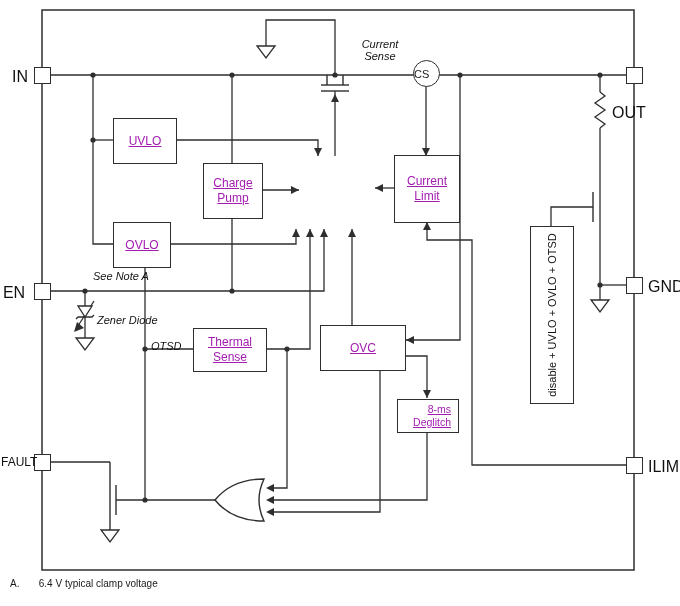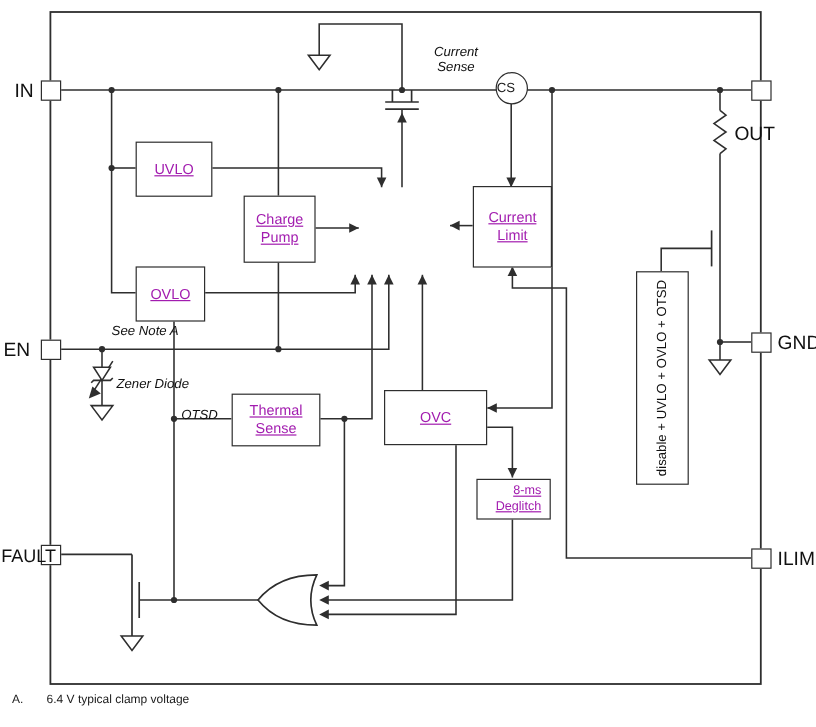--- a/index.html
+++ b/index.html
@@ -134,21 +134,21 @@
 
   <div class="pin" style="left:34px;top:67px;"></div>
   <div class="pin" style="left:34px;top:283px;"></div>
   <div class="pin" style="left:34px;top:454px;"></div>
   <div class="pin" style="left:626px;top:67px;"></div>
   <div class="pin" style="left:626px;top:277px;"></div>
   <div class="pin" style="left:626px;top:457px;"></div>
 
   <div class="lbl" style="left:0;width:28px;top:68px;text-align:right;">IN</div>
   <div class="lbl" style="left:0;width:28px;top:284px;text-align:center;">EN</div>
-  <div class="lbl" style="left:1px;top:455px;font-size:15px;">FAULT</div>
+  <div class="lbl" style="left:1px;top:455px;font-size:12px;">FAULT</div>
   <div class="lbl" style="left:612px;top:68px;margin-top:36px;">OUT</div>
   <div class="lbl" style="left:648px;top:278px;">GND</div>
   <div class="lbl" style="left:648px;top:458px;">ILIM</div>
 
   <div class="block" style="left:113px;top:118px;width:62px;height:44px;">
     <span class="wrapc">UVLO</span>
   </div>
   <div class="block" style="left:203px;top:163px;width:58px;height:54px;">
     <span class="wrapc" style="width:48px;">Charge Pump</span>
   </div>

